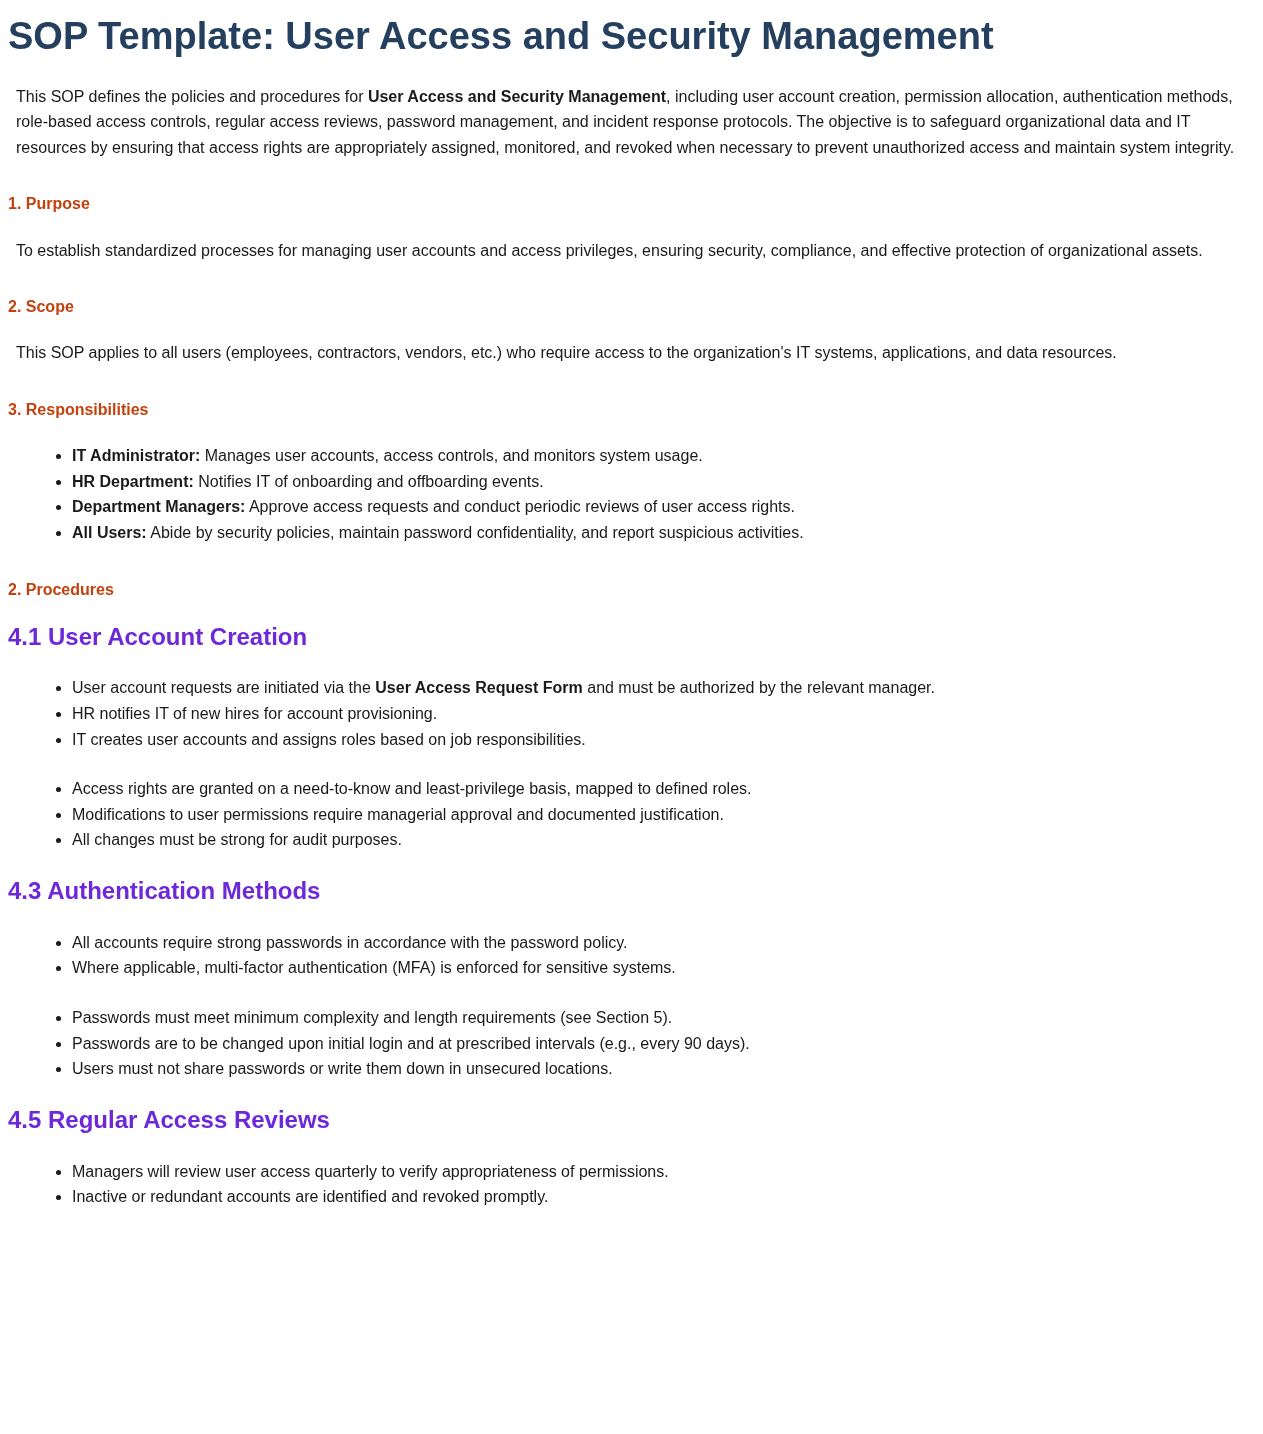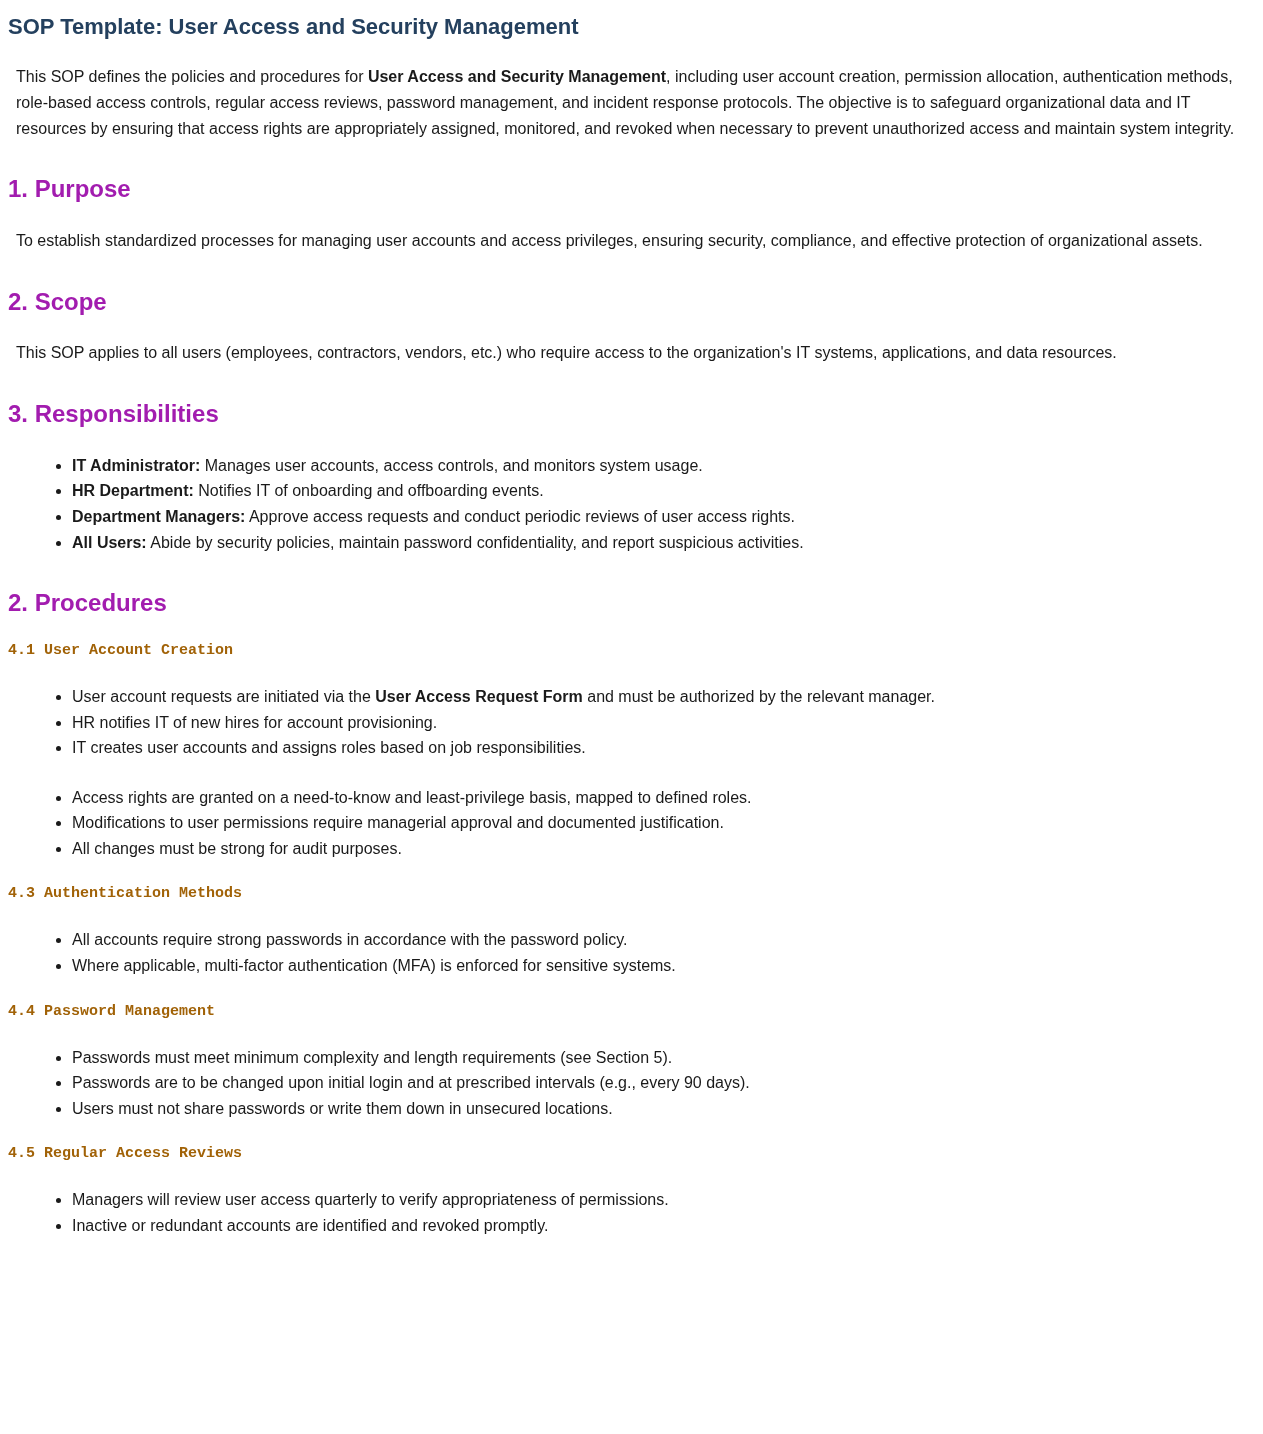--- a/index.html
+++ b/index.html
@@ -11,40 +11,39 @@
     font-family: "Liberation Sans", "DejaVu Sans", sans-serif;
     color: #1a1a1a;
     min-height: 1434px;
   }
   .clip {
     margin: 8px;
     height: 1297px;
     overflow: hidden;
   }
   h1 {
-    font-size: 22px;
+    font-size: 38px;
     line-height: 1.2;
     font-weight: 700;
     color: #24405e;
     margin: 6px 0 24px 0;
   }
   h2 {
+    font-size: 16px;
+    line-height: 1.2;
+    font-weight: 700;
+    color: #c2410c;
+    margin: 34px 0 24px 0;
+  }
+  h3 {
     font-size: 24px;
     line-height: 1.2;
     font-weight: 700;
-    color: #a21caf;
-    margin: 34px 0 24px 0;
-  }
-  h3 {
-    font-size: 15px;
-    line-height: 1.2;
-    font-weight: 700;
-    color: #a16207;
+    color: #6d28d9;
     margin: 24px 0 14px 0;
-    font-family: Liberation Mono, monospace;
   }
   p {
     font-size: 16px;
     line-height: 1.6;
     margin: 24px 8px;
   }
   ul {
     margin: 24px 0 14px 0;
     padding-left: 64px;
     list-style-type: disc;
@@ -84,21 +83,20 @@
         <ul>
           <li><span>Access rights are granted on a need-to-know and least-privilege basis, mapped to defined roles.</span></li>
           <li><span>Modifications to user permissions require managerial approval and documented justification.</span></li>
           <li><span>All changes must be strong for audit purposes.</span></li>
         </ul>
         <h3>4.3 Authentication Methods</h3>
         <ul>
           <li><span>All accounts require strong passwords in accordance with the password policy.</span></li>
           <li><span>Where applicable, multi-factor authentication (MFA) is enforced for sensitive systems.</span></li>
         </ul>
-        <h3>4.4 Password Management</h3>
         <ul>
           <li><span>Passwords must meet minimum complexity and length requirements (see Section 5).</span></li>
           <li><span>Passwords are to be changed upon initial login and at prescribed intervals (e.g., every 90 days).</span></li>
           <li><span>Users must not share passwords or write them down in unsecured locations.</span></li>
         </ul>
         <h3>4.5 Regular Access Reviews</h3>
         <ul>
           <li><span>Managers will review user access quarterly to verify appropriateness of permissions.</span></li>
           <li><span>Inactive or redundant accounts are identified and revoked promptly.</span></li>
         </ul>

